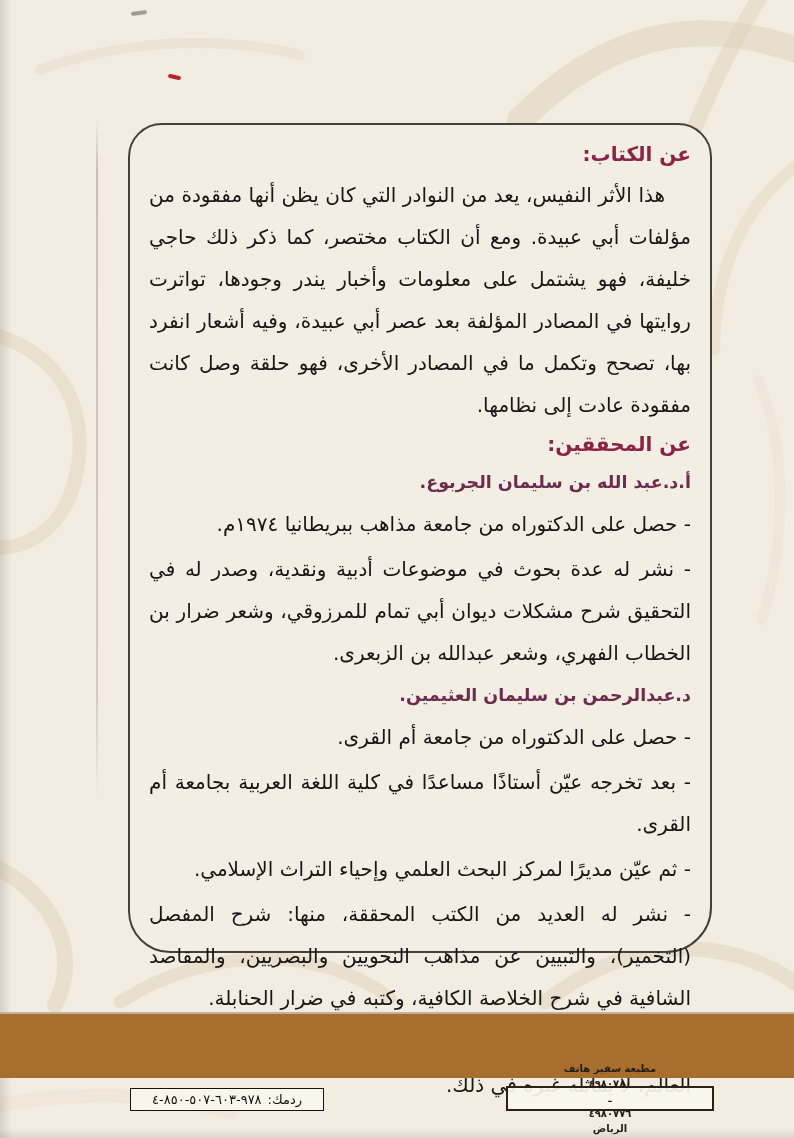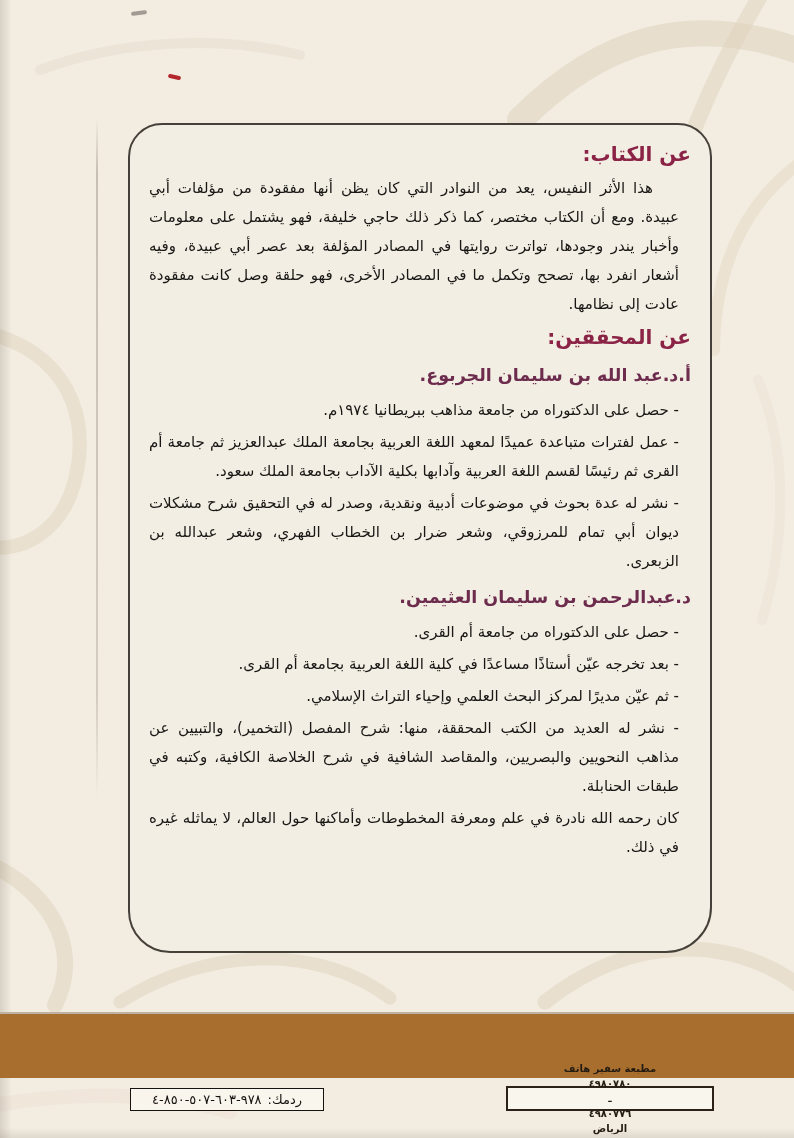--- a/index.html
+++ b/index.html
@@ -43,22 +43,22 @@
     direction:rtl;
     color:#191715;
   }
   .sec-heading {
     margin:2px 0 5px 0;
     font-size:20px; font-weight:bold; line-height:30px;
     color:#8b2346;
   }
   .sec-heading.second { margin-top:1px; }
   .para {
-    margin:0 12px 3px 0;
-    font-size:15px; line-height:29px;
+    margin:0 0 3px 0;
+    font-size:20px; line-height:42px;
     text-align:justify;
   }
   .indent { text-indent:26px; }
   .name {
     margin:2px 0 2px 0;
     font-size:17.5px; font-weight:bold; line-height:37px;
     color:#6d2c4e;
   }
   .band {
     position:absolute; left:0; top:1012px; width:794px; height:66px; z-index:2;
@@ -111,29 +111,28 @@
 
   <h2 class="sec-heading">عن الكتاب:</h2>
 
   <p class="para indent">هذا الأثر النفيس، يعد من النوادر التي كان يظن أنها مفقودة من مؤلفات أبي عبيدة. ومع أن الكتاب مختصر، كما ذكر ذلك حاجي خليفة، فهو يشتمل على معلومات وأخبار يندر وجودها، تواترت روايتها في المصادر المؤلفة بعد عصر أبي عبيدة، وفيه أشعار انفرد بها، تصحح وتكمل ما في المصادر الأخرى، فهو حلقة وصل كانت مفقودة عادت إلى نظامها.</p>
 
   <h2 class="sec-heading second">عن المحققين:</h2>
 
   <p class="name">أ.د.عبد الله بن سليمان الجربوع.</p>
 
   <p class="para">- حصل على الدكتوراه من جامعة مذاهب ببريطانيا ١٩٧٤م.</p>
-  <p class="para">- عمل لفترات متباعدة عميدًا لمعهد اللغة العربية بجامعة الملك عبدالعزيز ثم جامعة أم القرى ثم رئيسًا لقسم اللغة العربية وآدابها بكلية الآداب بجامعة الملك سعود.</p>
   <p class="para">- نشر له عدة بحوث في موضوعات أدبية ونقدية، وصدر له في التحقيق شرح مشكلات ديوان أبي تمام للمرزوقي، وشعر ضرار بن الخطاب الفهري، وشعر عبدالله بن الزبعرى.</p>
 
   <p class="name">د.عبدالرحمن بن سليمان العثيمين.</p>
 
   <p class="para">- حصل على الدكتوراه من جامعة أم القرى.</p>
   <p class="para">- بعد تخرجه عيّن أستاذًا مساعدًا في كلية اللغة العربية بجامعة أم القرى.</p>
   <p class="para">- ثم عيّن مديرًا لمركز البحث العلمي وإحياء التراث الإسلامي.</p>
-  <p class="para">- نشر له العديد من الكتب المحققة، منها: شرح المفصل (التخمير)، والتبيين عن مذاهب النحويين والبصريين، والمقاصد الشافية في شرح الخلاصة الكافية، وكتبه في طبقات الحنابلة.</p>
+  <p class="para">- نشر له العديد من الكتب المحققة، منها: شرح المفصل (التخمير)، والتبيين عن مذاهب النحويين والبصريين، والمقاصد الشافية في شرح الخلاصة الكافية، وكتبه في ضرار الحنابلة.</p>
 
   <p class="para">كان رحمه الله نادرة في علم ومعرفة المخطوطات وأماكنها حول العالم، لا يماثله غيره في ذلك.</p>
 </div>
 
 <div class="band"></div>
 
 <div class="isbn-box">
   <span dir="ltr">٩٧٨-٦٠٣-٥٠٧-٨٥٠-٤</span>
   <span dir="rtl">ردمك:</span>
 </div>

